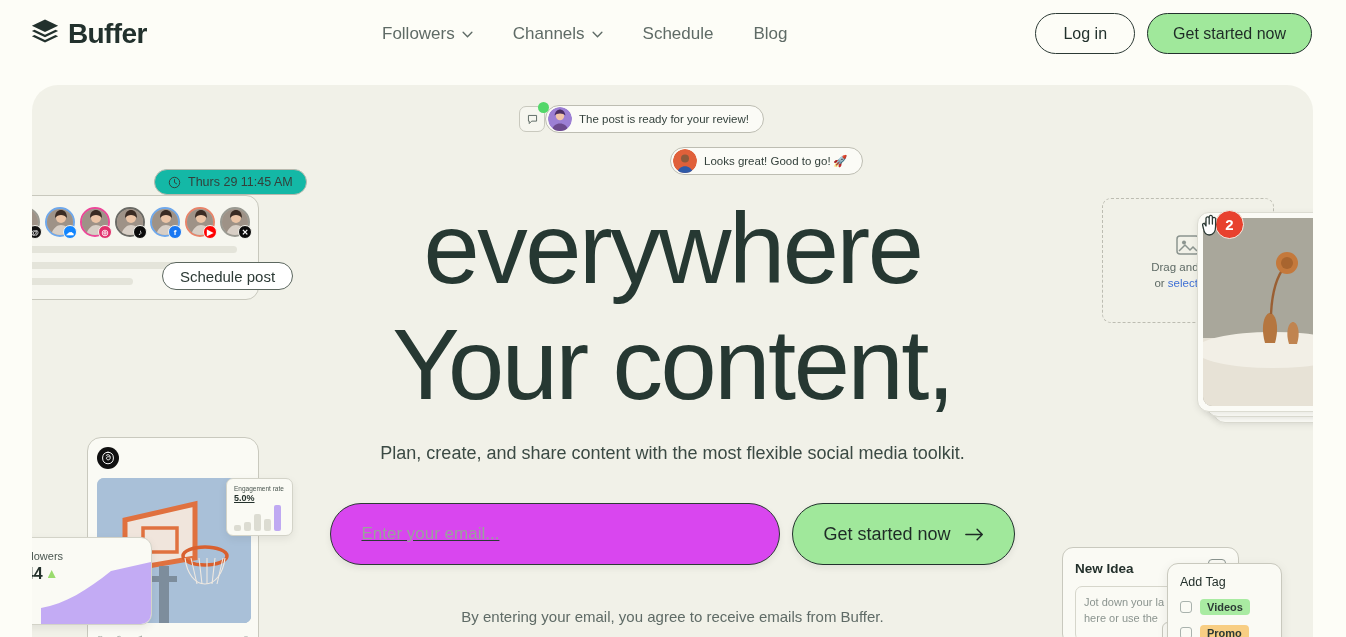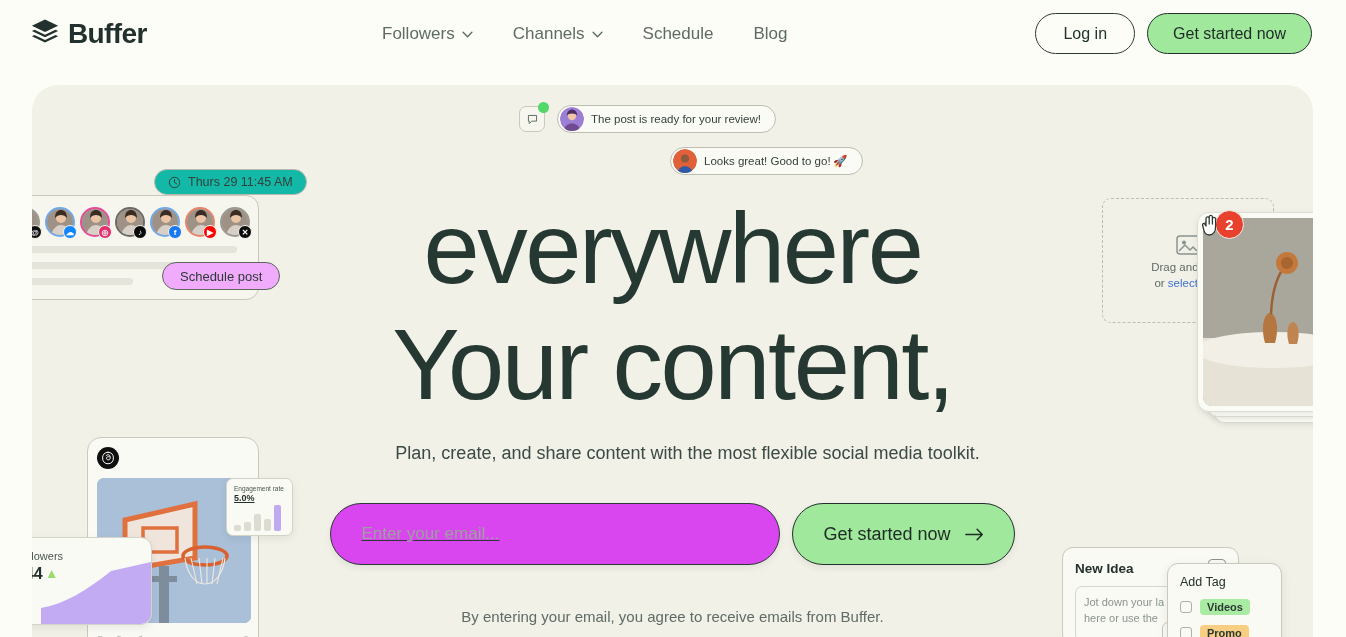--- a/index.html
+++ b/index.html
@@ -43,21 +43,21 @@
   }
 
   .hero-center { position: absolute; left: 0; top: 0; width: 1281px; height: 560px; z-index: 20; }
   .headline {
     position: absolute; left: 0; top: 105px; width: 1281px; text-align: center;
     font-size: 101px; line-height: 116px; font-weight: 400;
     color: #263832; letter-spacing: -2.4px;
   }
   .subtitle {
     position: absolute; left: 0; top: 358px; width: 1281px; text-align: center;
-    font-size: 18px; color: #3B4A44; margin-left: 15px;
+    font-size: 18px; color: #3B4A44;
   }
   .emailrow {
     position: absolute; left: 0; top: 418px; width: 1281px;
     display: flex; justify-content: center; align-items: center; gap: 12px;
   }
   .email-input {
     width: 450px; height: 62px; border-radius: 999px;
     border: 1.5px solid #2C3A35; background: #d946ef;
     font-size: 17px; font-family: inherit; color: #2C3A35;
     padding: 4px 30px; outline: none;
@@ -71,21 +71,21 @@
     font-size: 18px; font-family: inherit; cursor: pointer;
     display: flex; align-items: center; gap: 14px;
     box-shadow: 0 3px 7px rgba(0,0,0,0.07);
   }
   .disclaimer {
     position: absolute; left: 0; top: 523px; width: 1281px; text-align: center;
     font-size: 15px; color: #5F6B66;
   }
 
   
-  .chat1 { position: absolute; left: 487px; top: 20px; display: flex; align-items: center; gap: 12px; z-index: 25; }
+  .chat1 { position: absolute; left: 487px; top: 20px; display: flex; align-items: center; gap: 0; z-index: 25; }
   .chat-sq {
     width: 26px; height: 26px; border-radius: 7px; border: 1px solid #C9C9BE;
     background: #F6F6EF; position: relative; display: flex; align-items: center; justify-content: center;
   }
   .green-dot { position: absolute; right: -5px; top: -5px; width: 11px; height: 11px; border-radius: 50%; background: #53D769; }
   .bubble {
     height: 28px; border-radius: 999px; border: 1px solid #BDBDB2; background: #FBFBF6;
     display: flex; align-items: center; gap: 7px; padding: 0 14px 0 2px;
     font-size: 11.5px; color: #33403B;
   }
@@ -110,22 +110,22 @@
   .av-ring { width: 30px; height: 30px; border-radius: 50%; border: 2px solid #9A9A92; overflow: hidden; background: #B9AEA6; }
   .av-badge {
     position: absolute; right: -2px; bottom: -2px; width: 14px; height: 14px; border-radius: 50%;
     display: flex; align-items: center; justify-content: center;
     font-size: 8px; color: #fff; font-weight: 700; border: 1.5px solid #F6F6EF;
   }
   .skel { height: 7px; border-radius: 4px; background: #E4E4DA; margin-top: 9px; }
   .btn-sched {
     position: absolute; left: 130px; top: 177px; z-index: 26;
     height: 28px; padding: 0 17px; border-radius: 999px;
-    border: 1px solid #5C675F; background: #f0abfc; color: #2C3A35;
-    font-size: 13px; font-family: inherit; cursor: pointer;
+    border: 1px solid #5C675F; background: #ffffff; color: #2C3A35;
+    font-size: 15px; font-family: inherit; cursor: pointer;
     display: flex; align-items: center;
   }
 
   
   .dropzone {
     position: absolute; left: 1070px; top: 113px; width: 172px; height: 125px; z-index: 21;
     border: 1.5px dashed #BDBDB2; border-radius: 9px;
     display: flex; flex-direction: column; align-items: center; justify-content: center; gap: 4px;
   }
   .dz-line { font-size: 11.5px; color: #5F6B66; }

